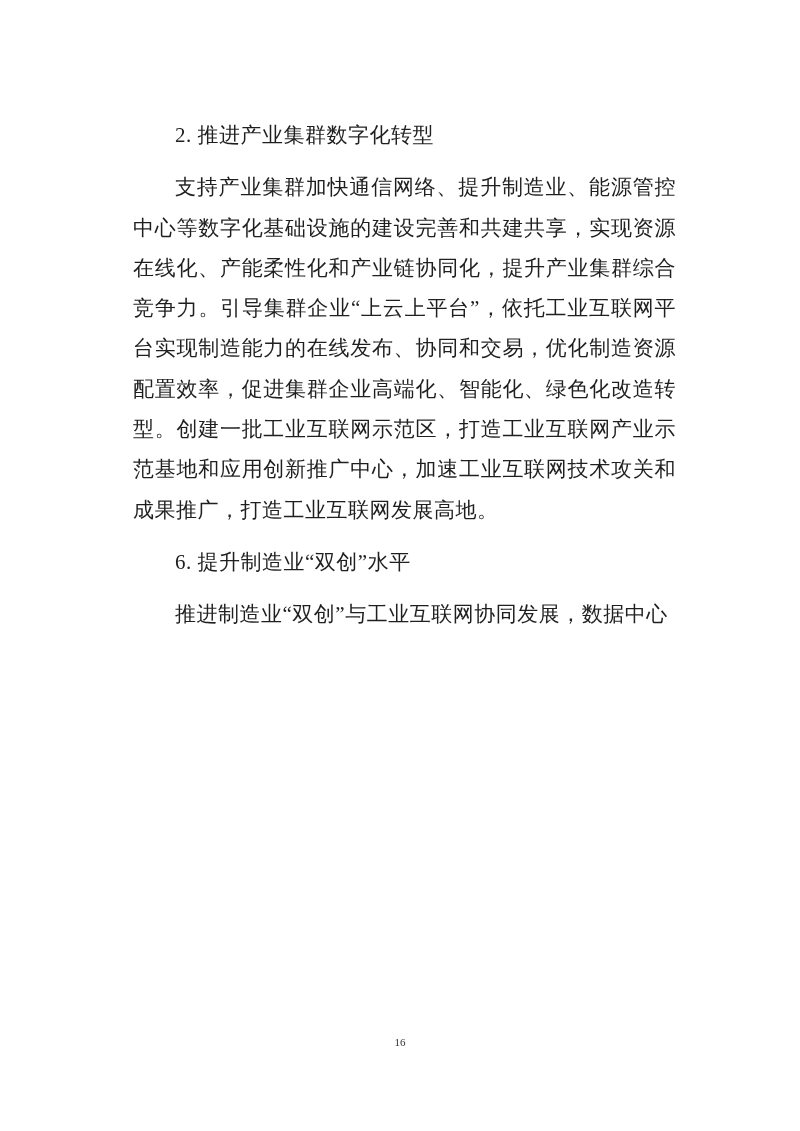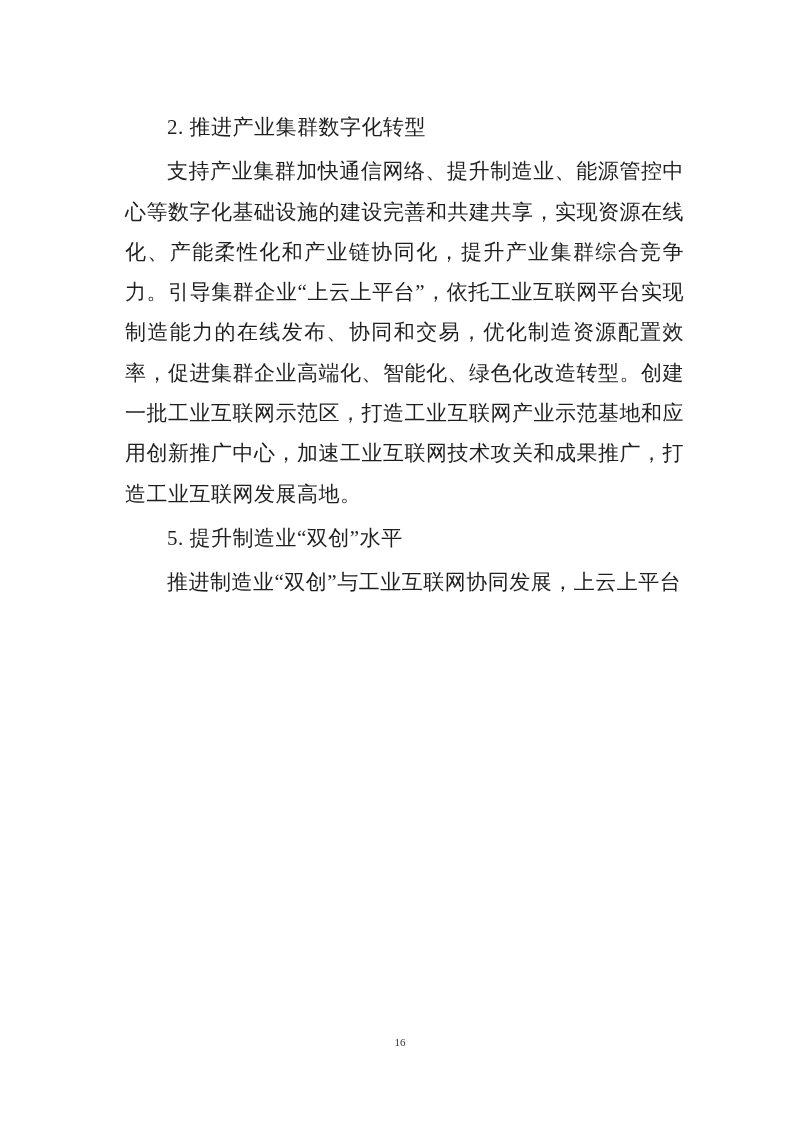--- a/index.html
+++ b/index.html
@@ -20,21 +20,21 @@
     position: absolute;
     left: 121px;
     top: 103px;
     width: 567px;
     font-size: 21px;
     line-height: 40.3px;
     text-align: justify;
     letter-spacing: 0.5px;
   }
   .heading, .para {
-    margin: 4px;
+    margin: 12px;
     padding: 0;
     text-indent: 2em;
   }
   .page-number {
     position: absolute;
     left: 0;
     top: 1032px;
     width: 800px;
     text-align: center;
     font-size: 11px;
@@ -43,17 +43,17 @@
     font-family: "Liberation Serif", "DejaVu Serif", serif;
   }
 </style>
 </head>
 <body>
 
 <div class="page">
   <div class="content">
     <p class="heading">2. 推进产业集群数字化转型</p>
     <p class="para">支持产业集群加快通信网络、提升制造业、能源管控中心等数字化基础设施的建设完善和共建共享，实现资源在线化、产能柔性化和产业链协同化，提升产业集群综合竞争力。引导集群企业“上云上平台”，依托工业互联网平台实现制造能力的在线发布、协同和交易，优化制造资源配置效率，促进集群企业高端化、智能化、绿色化改造转型。创建一批工业互联网示范区，打造工业互联网产业示范基地和应用创新推广中心，加速工业互联网技术攻关和成果推广，打造工业互联网发展高地。</p>
-    <p class="heading">5. 提升制造业“双创”水平</p>
-    <p class="para">推进制造业“双创”与工业互联网协同发展，上云上平台</p>
+    <p class="heading">6. 提升制造业“双创”水平</p>
+    <p class="para">推进制造业“双创”与工业互联网协同发展，数据中心</p>
   </div>
   <div class="page-number">16</div>
 </div>
 
 </body></html>

